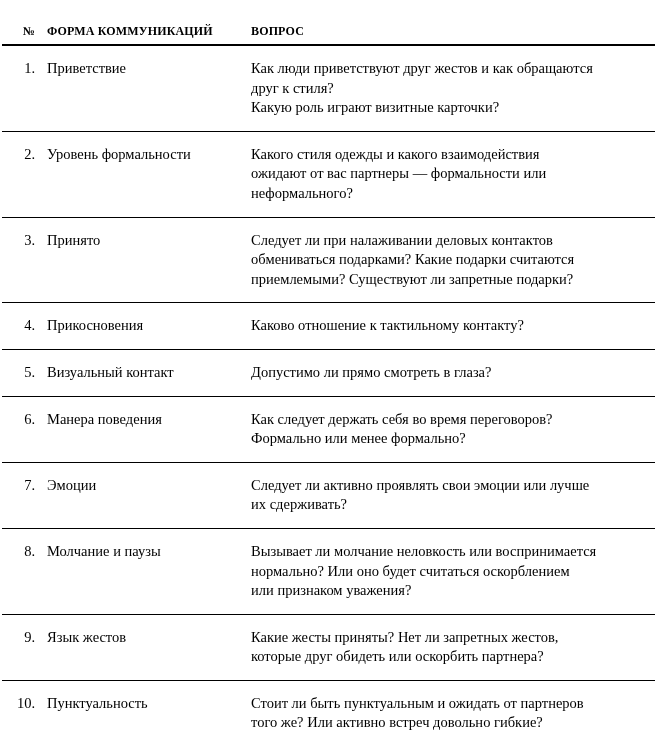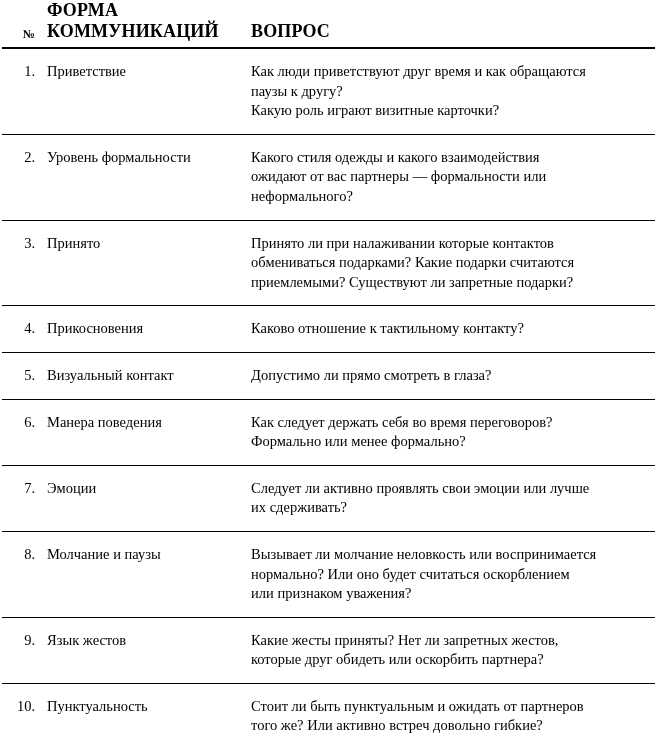--- a/index.html
+++ b/index.html
@@ -34,21 +34,21 @@
   table.comm-table col.c-num   { width: 40px; }
   table.comm-table col.c-form  { width: 208px; }
   table.comm-table col.c-quest { width: 405px; }
 
   
   thead th {
     padding: 0;
     border: 0;
     vertical-align: bottom;
     font-weight: bold;
-    font-size: 18px;
+    font-size: 12px;
     letter-spacing: 0.15px;
     text-align: left;
     height: 39px;
     padding-bottom: 5px;
   }
   thead th.h-num {
     text-align: right;
     padding-right: 7px;
     font-size: 12px;
   }
@@ -107,39 +107,39 @@
         <th class="h-form">ФОРМА КОММУНИКАЦИЙ</th>
         <th class="h-quest">ВОПРОС</th>
       </tr>
     </thead>
 
     <tbody id="table-body">
         <tr>
           <td class="cell-num">1.</td>
           <td class="cell-form">Приветствие</td>
           <td class="cell-quest">
-            <span class="qline">Как люди приветствуют друг время и как обращаются</span>
-            <span class="qline">паузы к другу?</span>
+            <span class="qline">Как люди приветствуют друг жестов и как обращаются</span>
+            <span class="qline">друг к стиля?</span>
             <span class="qline">Какую роль играют визитные карточки?</span>
           </td>
         </tr>
         <tr>
           <td class="cell-num">2.</td>
           <td class="cell-form">Уровень формальности</td>
           <td class="cell-quest">
             <span class="qline">Какого стиля одежды и какого взаимодействия</span>
             <span class="qline">ожидают от вас партнеры — формальности или</span>
             <span class="qline">неформального?</span>
           </td>
         </tr>
         <tr>
           <td class="cell-num">3.</td>
           <td class="cell-form">Принято</td>
           <td class="cell-quest">
-            <span class="qline">Принято ли при налаживании которые контактов</span>
+            <span class="qline">Следует ли при налаживании деловых контактов</span>
             <span class="qline">обмениваться подарками? Какие подарки считаются</span>
             <span class="qline">приемлемыми? Существуют ли запретные подарки?</span>
           </td>
         </tr>
         <tr>
           <td class="cell-num">4.</td>
           <td class="cell-form">Прикосновения</td>
           <td class="cell-quest">
             <span class="qline">Каково отношение к тактильному контакту?</span>
           </td>

